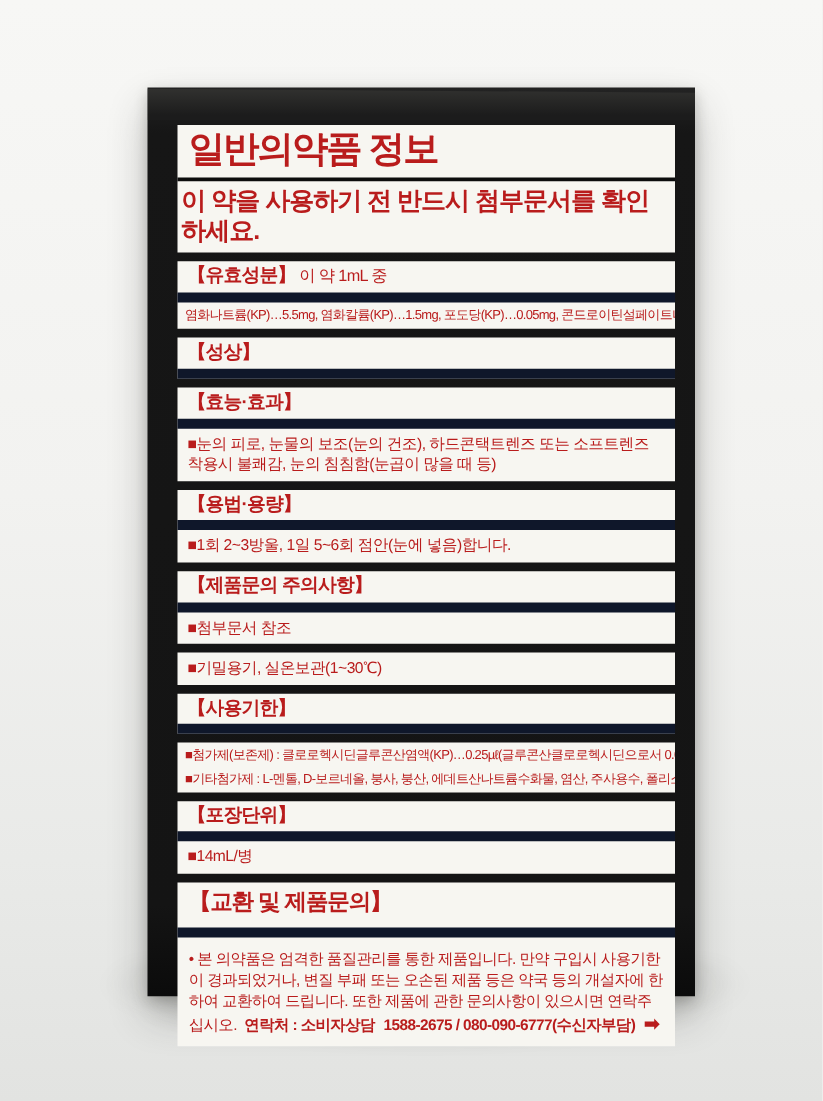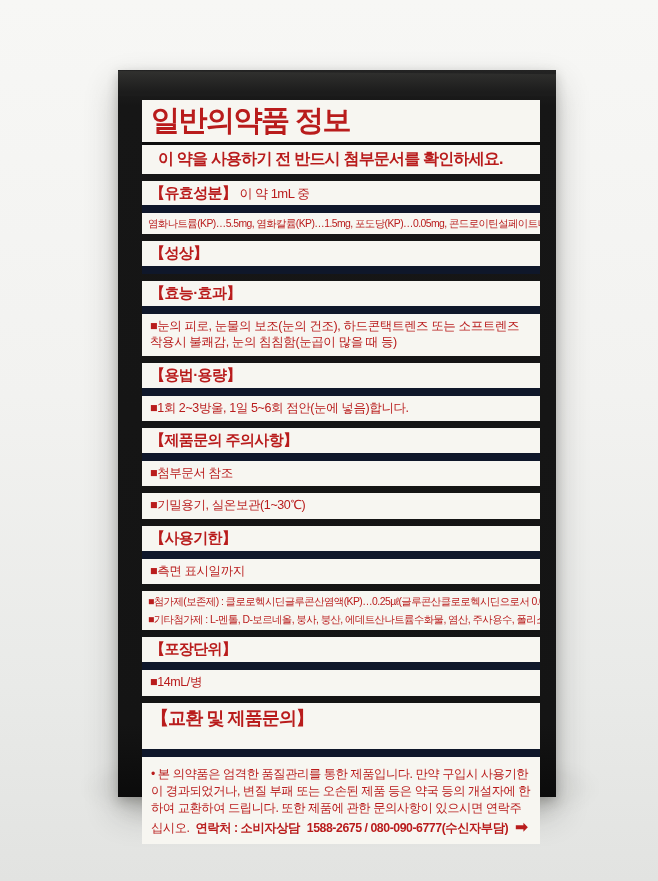--- a/index.html
+++ b/index.html
@@ -29,37 +29,37 @@
     clip-path:polygon(0 4%, 100% 16%, 100% 100%, 0 100%);
   }
   .label { position:absolute; left:24px; top:30px; width:398px; }
   .panel { background:#f7f6f1; color:#b91c1c; margin-bottom:7px; }
 
   .main-title {
     font-size:29px; font-weight:bold; letter-spacing:-1.5px;
     padding:4px 9px 5px; border-bottom:3px solid #0d0d0d; line-height:1.15;
   }
   .subtitle {
-    font-size:16px; font-weight:bold; letter-spacing:-0.8px;
-    padding:4px 16px 5px; line-height:1.2;
+    font-size:20px; font-weight:bold; letter-spacing:-0.8px;
+    padding:4px 3px 5px; line-height:1.2;
   }
 
   .sec-header {
     font-weight:bold; font-size:15px; letter-spacing:-0.6px;
     padding:3px 8px 3px; border-bottom:8px solid #0f172a; line-height:1.25;
   }
   .sec-suffix { font-weight:normal; font-size:13px; letter-spacing:-0.5px; margin-left:3px; }
   .sec-body {
     font-size:12.5px; letter-spacing:-0.4px; padding:4px 8px 5px; line-height:1.32;
   }
   .sec-body.xs {
     font-size:10.4px; letter-spacing:-0.55px; padding:3px 6px 3px;
     white-space:nowrap; overflow:hidden; line-height:1.45;
   }
-  .footer .sec-header { font-size:18px; letter-spacing:-0.9px; padding:4px 9px 20px; }
+  .footer .sec-header { font-size:18px; letter-spacing:-0.9px; padding:4px 9px 10px; }
   .footer .sec-body { font-size:12.3px; letter-spacing:-0.45px; line-height:1.38; padding:9px 9px 6px; }
   .contact { font-weight:bold; margin-left:3px; }
   .contact-num { font-weight:bold; margin-left:4px; }
   .arrow { font-weight:bold; font-size:15px; margin-left:4px; }
 </style>
 </head>
 <body>
 
 <div class="scene">
   <div class="floor-shadow"></div>
@@ -97,21 +97,20 @@
         <div class="sec-header">【제품문의 주의사항】</div>
         <div class="sec-body">■첨부문서 참조</div>
       </div>
 
       <div class="panel section">
         <div class="sec-body">■기밀용기, 실온보관(1~30℃)</div>
       </div>
 
       <div class="panel section">
         <div class="sec-header">【사용기한】</div>
-        <div class="sec-body">■측면 표시일까지</div>
       </div>
 
       <div class="panel section">
         <div class="sec-body xs">■첨가제(보존제) : 클로로헥시딘글루콘산염액(KP)…0.25µℓ(글루콘산클로로헥시딘으로서 0.05mg)</div>
         <div class="sec-body xs" style="padding-top:0;">■기타첨가제 : L-멘톨, D-보르네올, 붕사, 붕산, 에데트산나트륨수화물, 염산, 주사용수, 폴리소르베이트80, 히드록시에틸셀룰로오스</div>
       </div>
 
       <div class="panel section">
         <div class="sec-header">【포장단위】</div>
         <div class="sec-body">■14mL/병</div>

